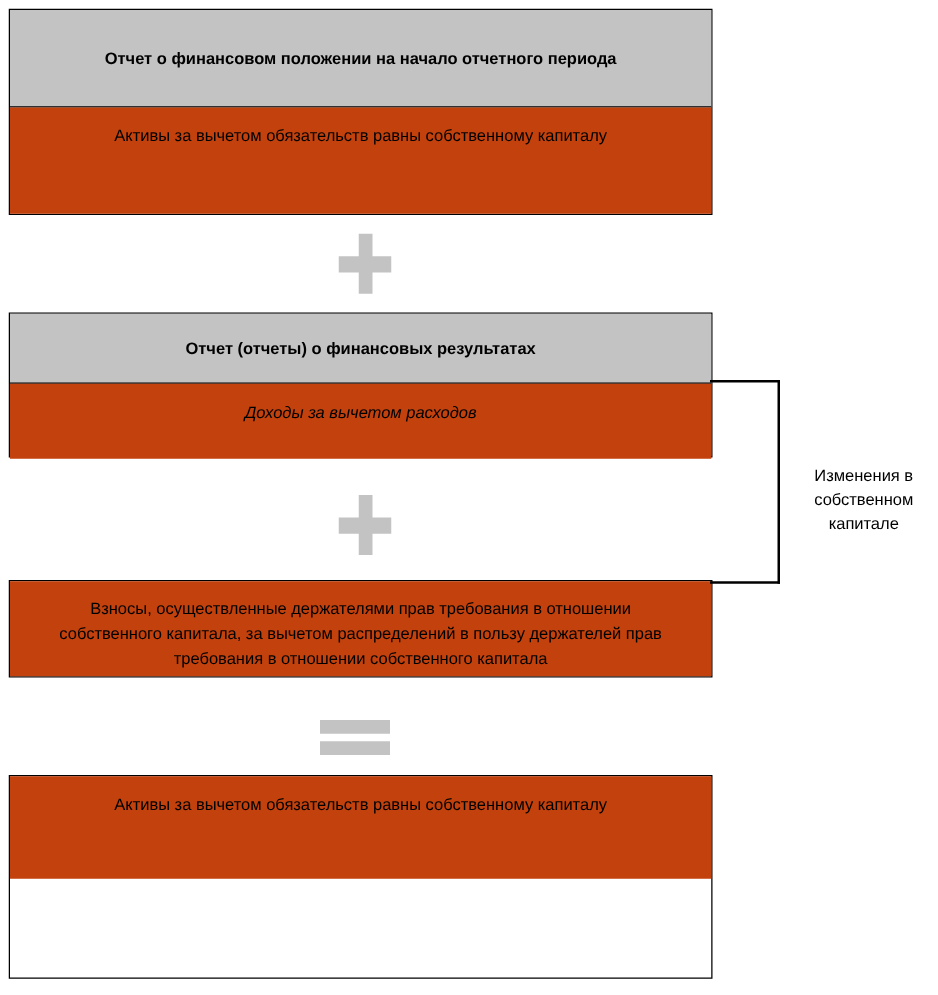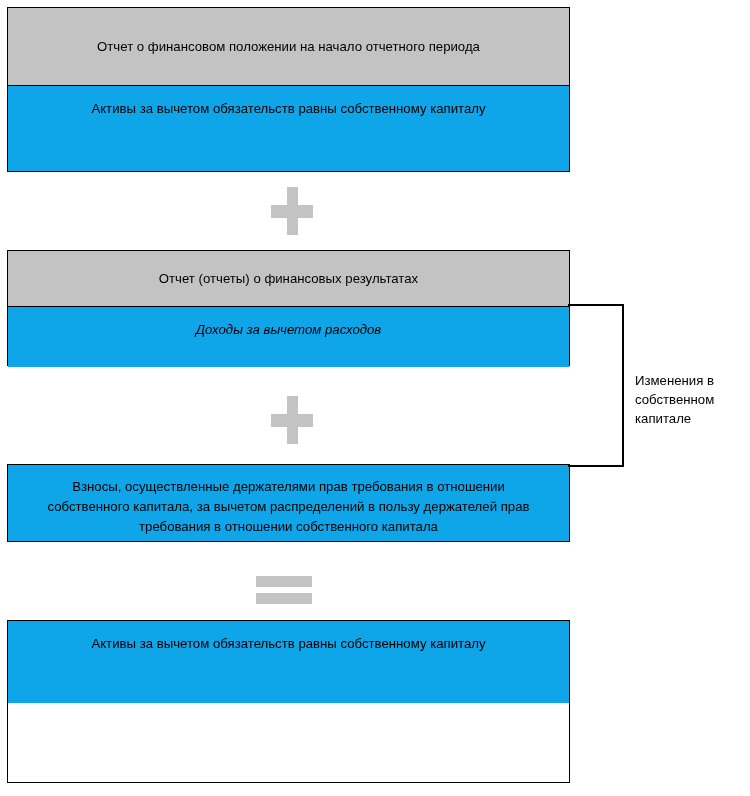--- a/index.html
+++ b/index.html
@@ -32,24 +32,25 @@
     box-sizing: border-box;
     background: #c3c3c3;
     border-bottom: 1.6px solid #000000;
     display: flex;
     align-items: center;
     justify-content: center;
     text-align: center;
     font-size: 13.2px;
     line-height: 19px;
     padding: 15px 30px;
+    font-weight: bold;
   }
   .box-body {
     box-sizing: border-box;
-    background: #0ea5e9;
+    background: #c2410c;
     display: flex;
     align-items: flex-start;
     justify-content: center;
     text-align: center;
     font-size: 13.2px;
     line-height: 20px;
     padding: 13px 26px 0 26px;
   }
   .box-body.plain {
     padding-top: 12px;
@@ -77,21 +78,21 @@
     box-sizing: border-box;
   }
   .bracket .seg {
     position: absolute;
     background: #000000;
   }
   .bracket-label {
     position: absolute;
     font-size: 13.2px;
     line-height: 19px;
-    text-align: left;
+    text-align: center;
     white-space: pre-line;
   }
 </style>
 </head>
 <body>
 
 <div class="canvas">
 
   <div class="stmt-box" style="left:7px; top:7px; width:563px; height:165px;">
     <div class="box-header" style="height:78px;">Отчет о финансовом положении на начало отчетного периода</div>

